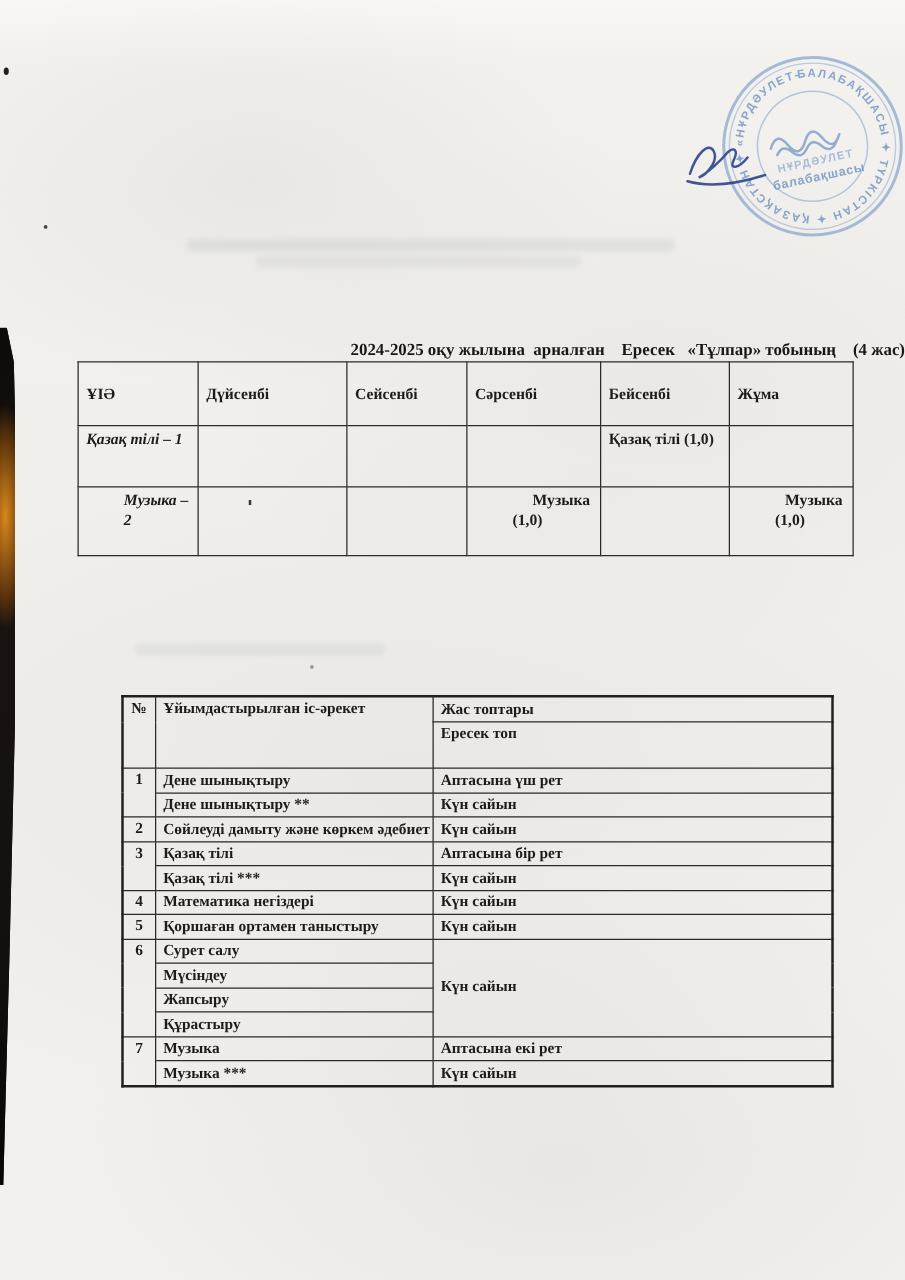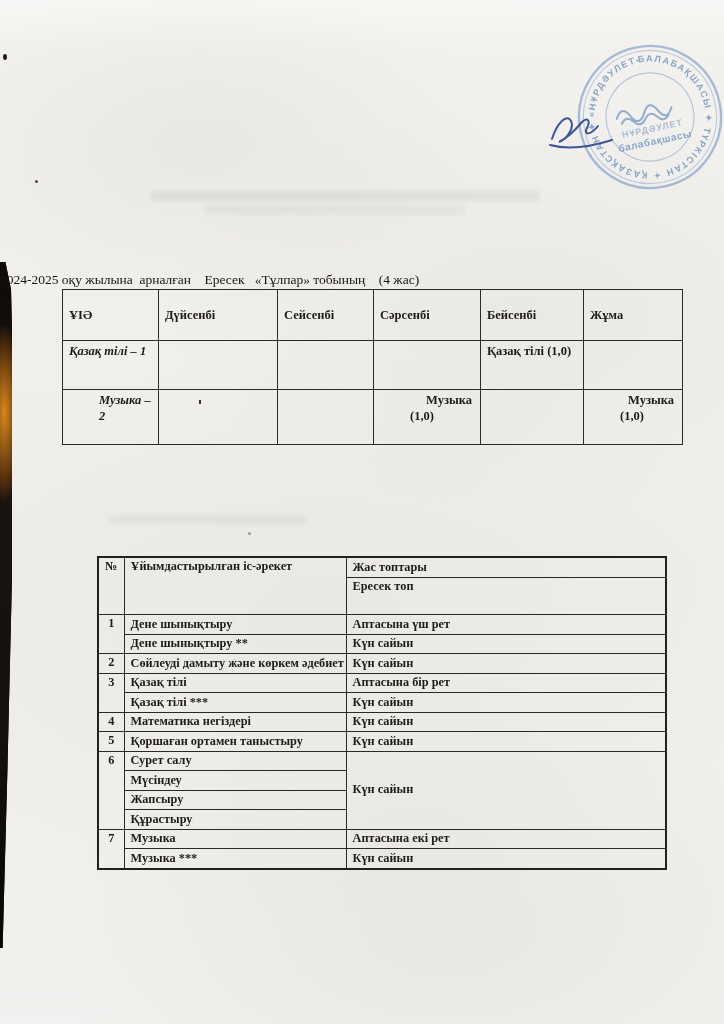--- a/index.html
+++ b/index.html
@@ -48,21 +48,21 @@
   }
   #approval .signer-line{padding-right:28px;margin-top:1px;}
 
   
   #stamp{position:absolute;left:575px;top:40px;width:150px;height:154px;z-index:1;opacity:.92;}
   #signature{position:absolute;left:546px;top:106px;width:74px;height:46px;z-index:4;}
 
   
   #title{
     position:absolute;top:230px;left:0;width:100%;z-index:2;
-    text-align:left;font-weight:normal;font-size:13.5px;line-height:20px;
+    text-align:right;font-weight:bold;font-size:13.5px;line-height:20px;
     white-space:pre-wrap;color:#191713;
   }
 
   
   table{border-collapse:collapse;table-layout:fixed;z-index:2;position:absolute;background:transparent;}
   td{font-weight:bold;overflow:hidden;}
 
   
   #schedule-table{left:62px;top:289px;width:620px;font-size:12.5px;}
   #schedule-table td{border:1.6px solid #2d2b27;vertical-align:top;padding:2px 6px 2px 6px;line-height:16px;}

